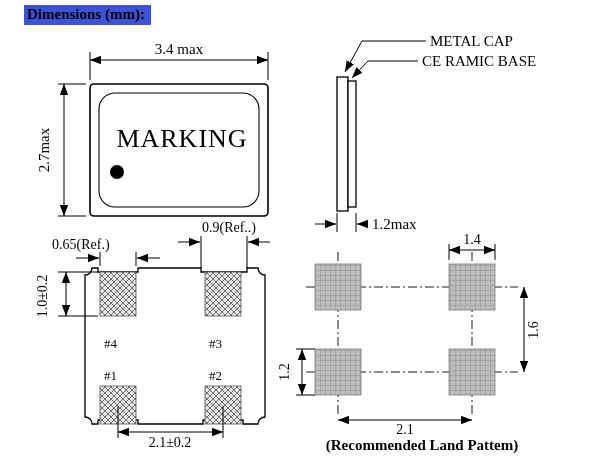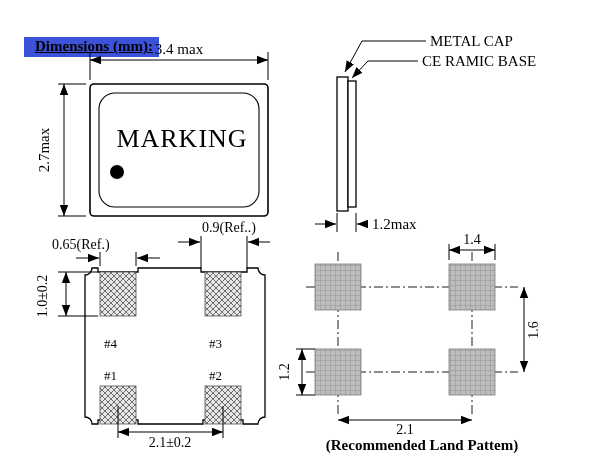--- a/index.html
+++ b/index.html
@@ -1,20 +1,20 @@
 <!DOCTYPE html>
 <html><head>
 <meta charset="utf-8">
 <style>
   html,body{margin:0;padding:0;background:#ffffff;}
   .page{position:relative;width:605px;height:458px;background:#ffffff;overflow:hidden;
         font-family:"Liberation Serif","DejaVu Serif",serif;}
   .hdr{position:absolute;left:24px;top:5px;background:#3c52d8;color:#000;
-       font-weight:bold;font-size:15px;padding:1px 6px 2px 11px;
-       text-decoration:underline;white-space:nowrap;margin-top:32px;}
+       font-weight:bold;font-size:15px;padding:1px 6px 2px 3px;
+       white-space:nowrap;}
   svg{position:absolute;left:0;top:0;}
   text{font-family:"Liberation Serif","DejaVu Serif",serif;fill:#000;}
   .dim{font-size:15px;}
   .dims{font-size:14px;}
   .padlab{font-size:13px;}
   .marking{font-size:26px;letter-spacing:1px;}
   .cap{font-size:15px;font-weight:bold;}
   line,path,polyline,rect{vector-effect:none;}
 </style>
 </head>

